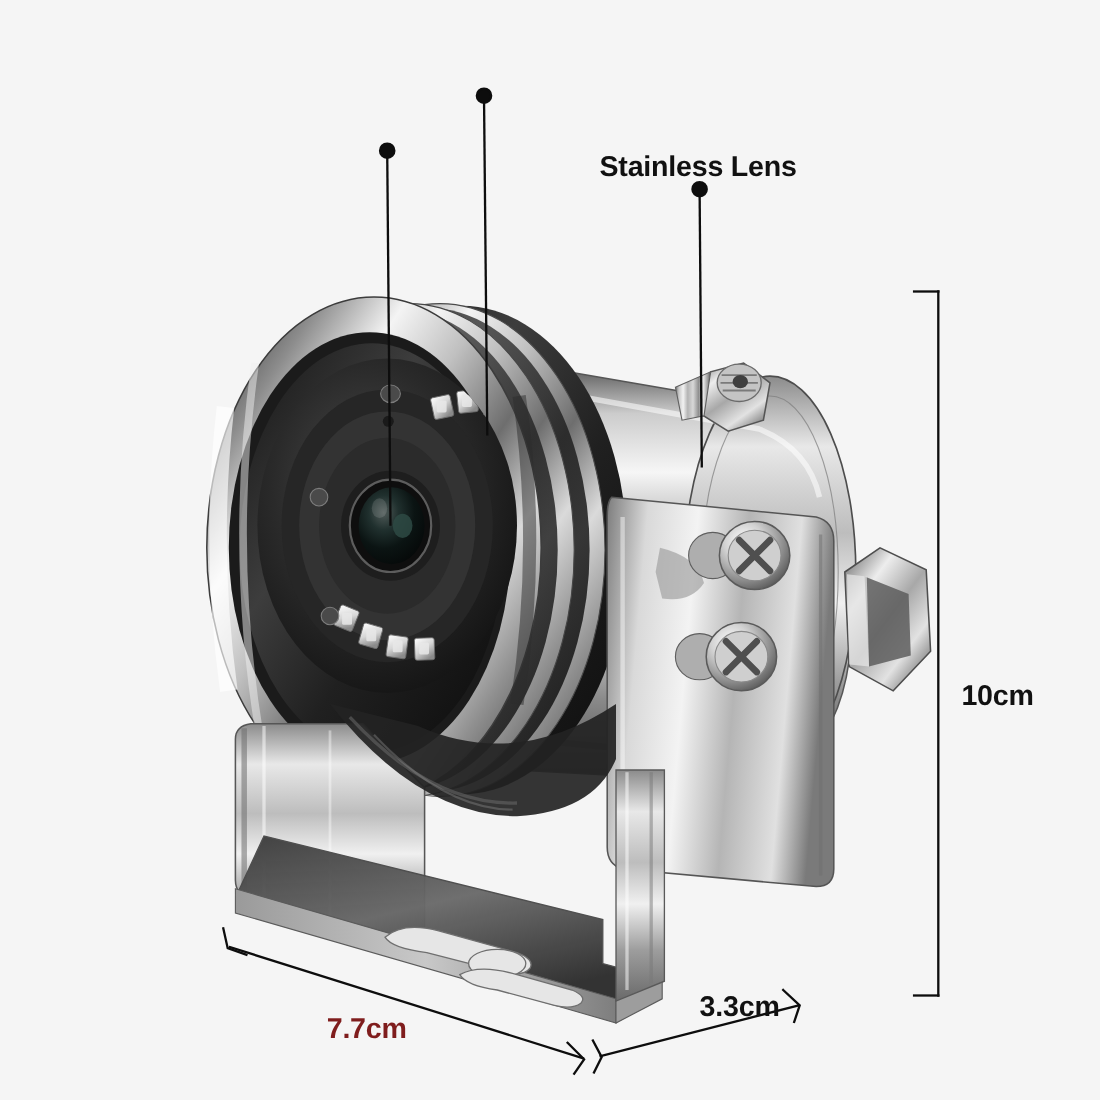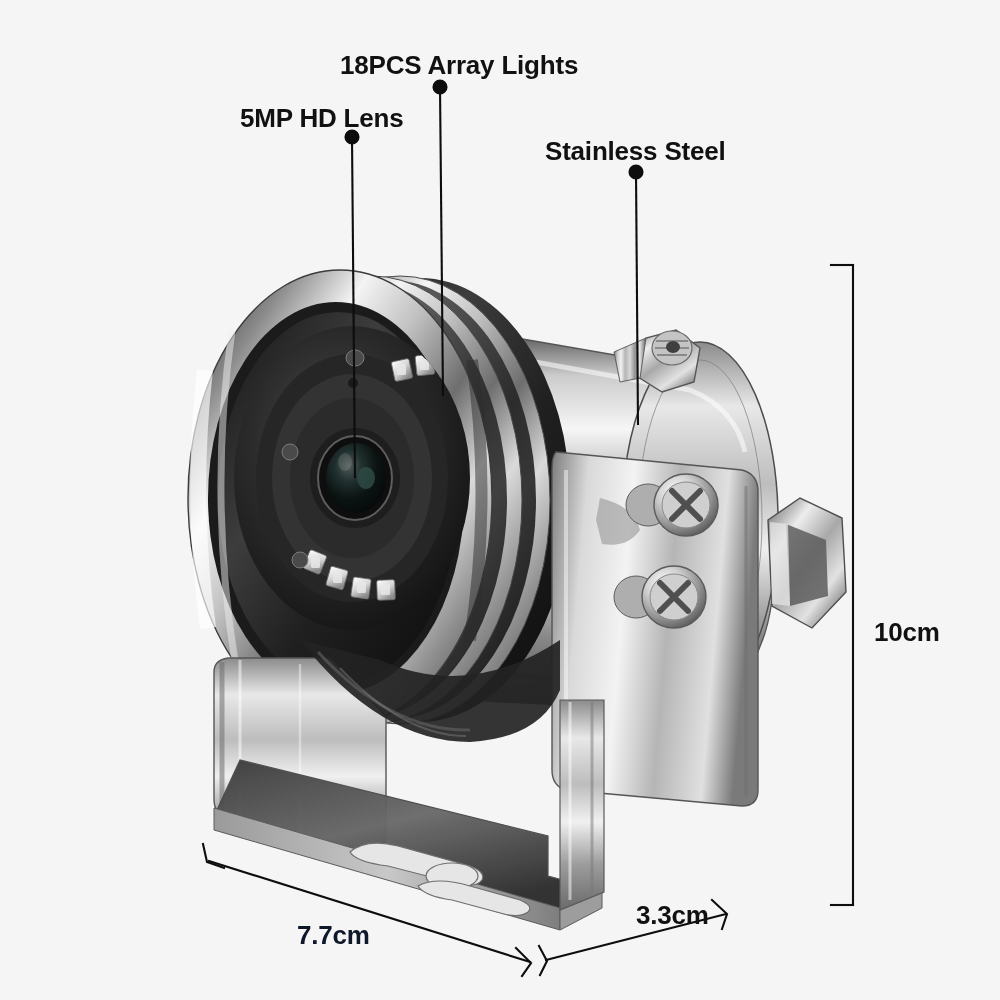--- a/index.html
+++ b/index.html
@@ -303,25 +303,23 @@
       </g>
 
       <g>
         <line x1="546" y1="960" x2="726" y2="914"></line>
         <polyline points="539,946 547,961 540,975"></polyline>
         <polyline points="712,900 727,914 722,929"></polyline>
       </g>
     </g>
   </svg>
 
-  <div class="lbl lbl-callout" id="l-lens" style="color: rgb(17, 17, 17);">5MP HD Lens</div>
-
-  <div class="lbl lbl-callout" id="l-leds" style="color: rgb(17, 17, 17);">18PCS Array Lights</div>
-
-  <div class="lbl lbl-callout" id="l-steel" style="color: rgb(17, 17, 17);">Stainless Steel</div>
+
+
+  <div class="lbl lbl-callout" id="l-steel" style="color: rgb(17, 17, 17);">Stainless Lens</div>
 
   <div class="lbl lbl-dim" id="d-10" style="color: rgb(17, 17, 17);">10cm</div>
 
-  <div class="lbl lbl-dim" id="d-77" style="color: #0f172a;">7.7cm</div>
+  <div class="lbl lbl-dim" id="d-77" style="color: #7f1d1d;">7.7cm</div>
 
   <div class="lbl lbl-dim" id="d-33" style="color: rgb(17, 17, 17);">3.3cm</div>
 
 </div>
 
 </body></html>

